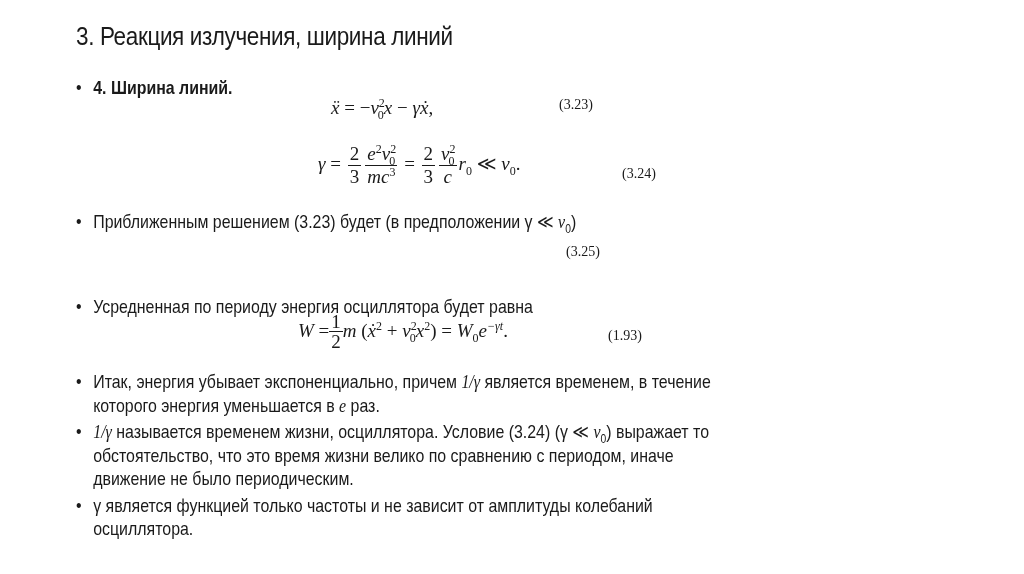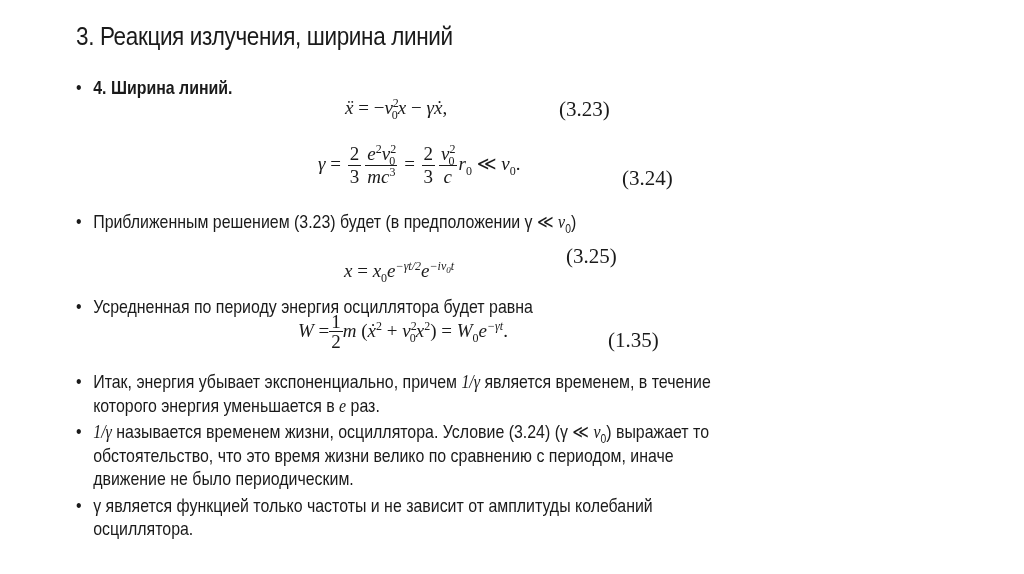--- a/index.html
+++ b/index.html
@@ -8,70 +8,67 @@
     .slide { position: absolute; left: 0; top: 0; width: 1024px; height: 562px; }
     .title { position: absolute; left: 76px; top: 22px; font-size: 25px; letter-spacing: -0.4px;
              transform: scaleX(0.9); transform-origin: left top; white-space: nowrap; }
     .bullet { position: absolute; left: 76px; font-size: 18.5px; line-height: 23px; white-space: nowrap;
               transform: scaleX(0.86); transform-origin: left top; }
     .bullet .dot { position: absolute; left: 0; top: 0; }
     .bullet .txt { display: block; padding-left: 20px; }
     .bold { font-weight: bold; }
     .mi { font-style: italic; font-family: "Liberation Serif", "DejaVu Serif", serif; }
     .eq { position: absolute; font-family: "Liberation Serif", "DejaVu Serif", serif; font-size: 19px; white-space: nowrap; }
-    .eqnum { position: absolute; font-family: "Liberation Serif", "DejaVu Serif", serif; font-size: 21px; white-space: nowrap; }
+    .eqnum { position: absolute; font-family: "Liberation Serif", "DejaVu Serif", serif; font-size: 14px; white-space: nowrap; }
     sup, sub { font-size: 12px; line-height: 0; }
     .frac { display: inline-block; vertical-align: middle; text-align: center; margin: 0 2px; }
     .frac .num { display: block; border-bottom: 1px solid #1a1a1a; padding: 0 2px; line-height: 22px; }
     .frac .den { display: block; padding: 0 2px; line-height: 22px; }
     .pagenum { position: absolute; left: 933px; top: 572px; font-size: 12px; color: #8a8a8a; }
   </style>
 </head>
 <body>
 
 <div class="slide">
 
   <div class="title">3. Реакция излучения, ширина линий</div>
 
   <div class="bullet" style="top:76px;">
     <span class="dot">•</span>
     <span class="txt bold">4. Ширина линий.</span>
   </div>
 
-  <div class="eq" style="left:345px; top:97px;">
+  <div class="eq" style="left:331px; top:97px;">
     <span class="mi">ẍ</span> = −<span class="mi">ν</span><sup>2</sup><sub style="margin-left:-7px;">0</sub><span class="mi">x</span> − <span class="mi">γẋ</span>,
   </div>
   <div class="eqnum" style="left:559px; top:97px;">(3.23)</div>
 
   <div class="eq" style="left:318px; top:143px;">
     <span class="mi">γ</span> =
     <span class="frac"><span class="num">2</span><span class="den">3</span></span><span class="frac"><span class="num"><span class="mi">e</span><sup>2</sup><span class="mi">ν</span><sup>2</sup><sub style="margin-left:-7px;">0</sub></span><span class="den"><span class="mi">mc</span><sup>3</sup></span></span>
     = <span class="frac"><span class="num">2</span><span class="den">3</span></span><span class="frac"><span class="num"><span class="mi">ν</span><sup>2</sup><sub style="margin-left:-7px;">0</sub></span><span class="den"><span class="mi">c</span></span></span><span class="mi">r</span><sub>0</sub> ≪ <span class="mi">ν</span><sub>0</sub>.
   </div>
   <div class="eqnum" style="left:582px; top:166px;margin-left:40px;">(3.24)</div>
 
   <div class="bullet" style="top:210px;">
     <span class="dot">•</span>
     <span class="txt"><span>Приближенным решением (3.23) будет (в предположении γ ≪ </span><span class="mi">ν</span><sub>0</sub><span>)</span></span>
   </div>
 
-  <div class="eq" style="left:344px; top:260px;">
-    <span class="mi">x</span> = <span class="mi">x</span><sub>0</sub><span class="mi">e</span><sup class="mi">−γt/2</sup><span class="mi">e</span><sup class="mi">−iν<sub style="font-size:9px;">0</sub>t</sup>
-  </div>
   <div class="eqnum" style="left:566px; top:244px;">(3.25)</div>
 
   <div class="bullet" style="top:295px;">
     <span class="dot">•</span>
     <span class="txt">Усредненная по периоду энергия осциллятора будет равна</span>
   </div>
 
   <div class="eq" style="left:298px; top:313px;">
     <span class="mi">W</span> =<span class="frac" style="margin:0;"><span class="num" style="border:none;line-height:18px;">1</span><span style="display:block;border-bottom:1px solid #1a1a1a;"></span><span class="den" style="line-height:20px;">2</span></span><span class="mi">m</span> (<span class="mi">ẋ</span><sup>2</sup> + <span class="mi">ν</span><sup>2</sup><sub style="margin-left:-7px;">0</sub><span class="mi">x</span><sup>2</sup>) = <span class="mi">W</span><sub>0</sub><span class="mi">e</span><sup class="mi">−γt</sup>.
   </div>
-  <div class="eqnum" style="left:608px; top:328px;">(1.35)</div>
+  <div class="eqnum" style="left:608px; top:328px;">(1.93)</div>
 
   <div class="bullet" style="top:370px;">
     <span class="dot">•</span>
     <span class="txt"><span>Итак, энергия убывает экспоненциально, причем </span><span class="mi">1/γ</span><span>  является временем, в течение</span></span>
     <span class="txt"><span>которого энергия уменьшается в </span><span class="mi">e</span><span> раз.</span></span>
   </div>
 
   <div class="bullet" style="top:420px;">
     <span class="dot">•</span>
     <span class="txt"><span class="mi">1/γ</span><span> называется временем жизни, осциллятора. Условие (3.24) (γ ≪ </span><span class="mi">ν</span><sub>0</sub><span>) выражает то</span></span>

